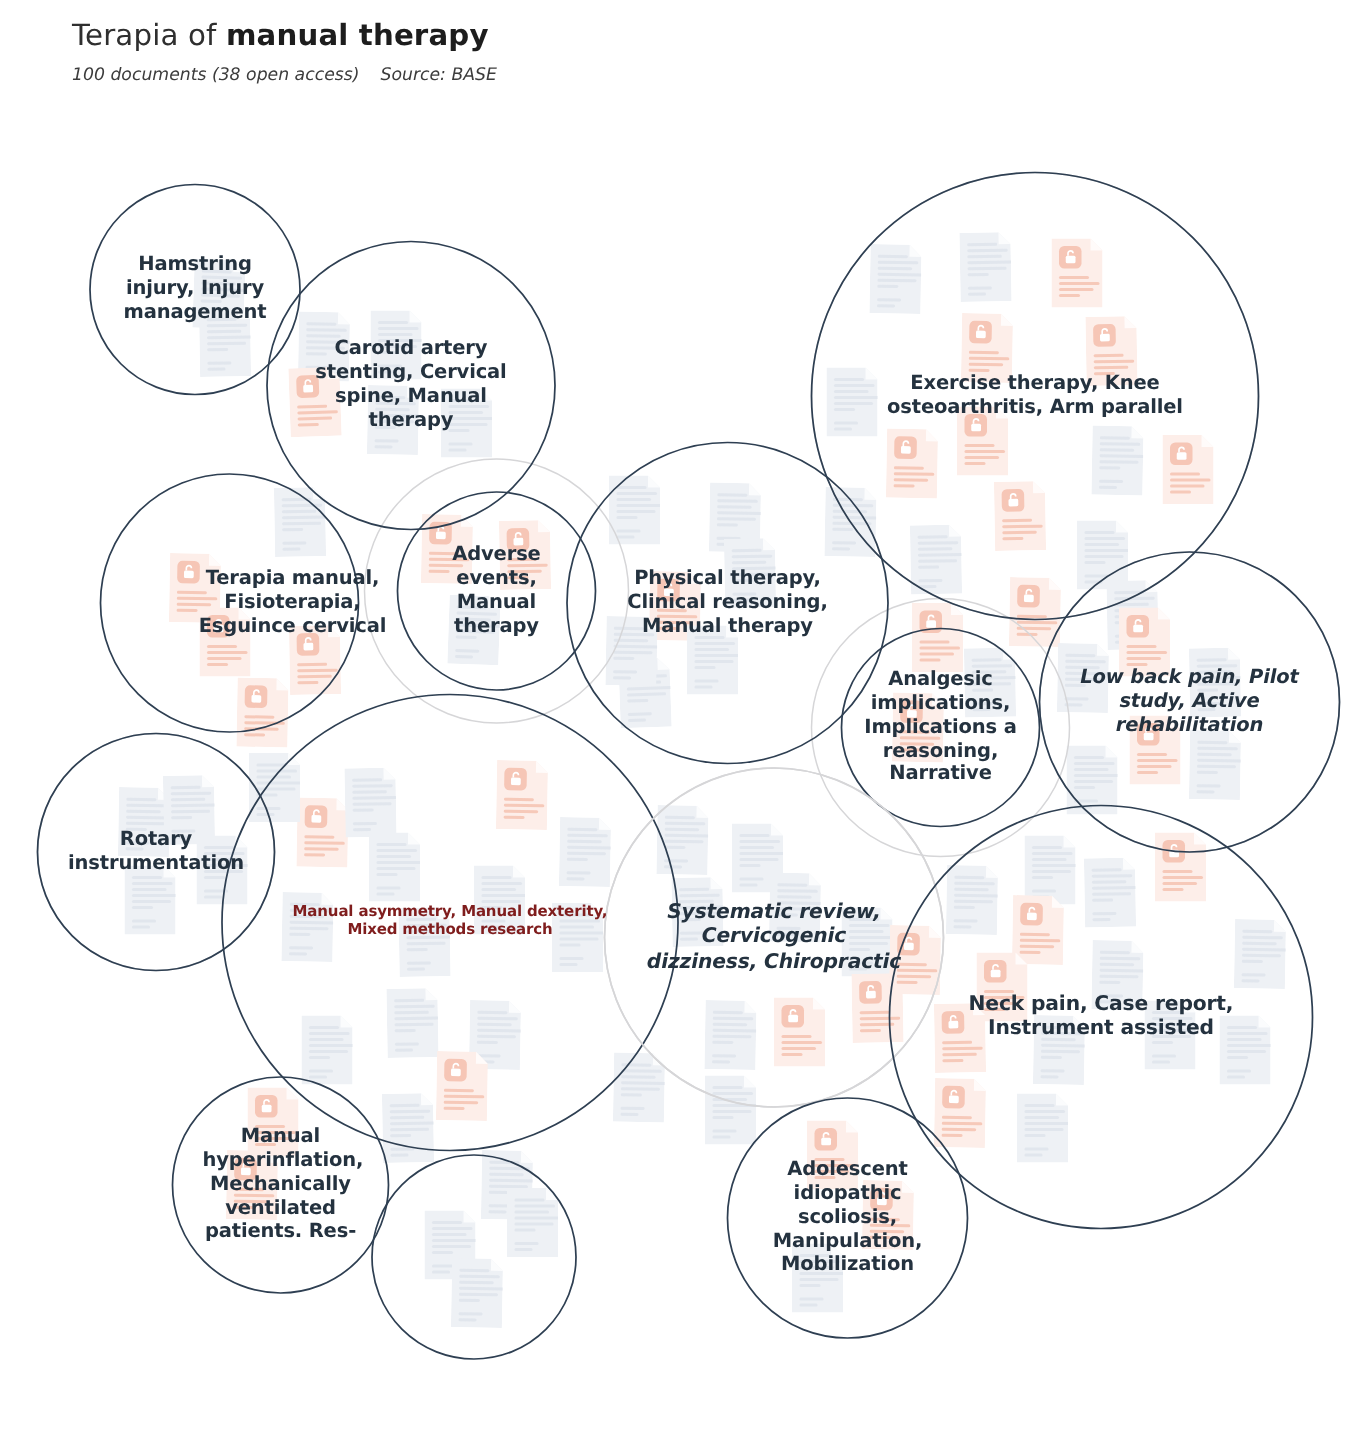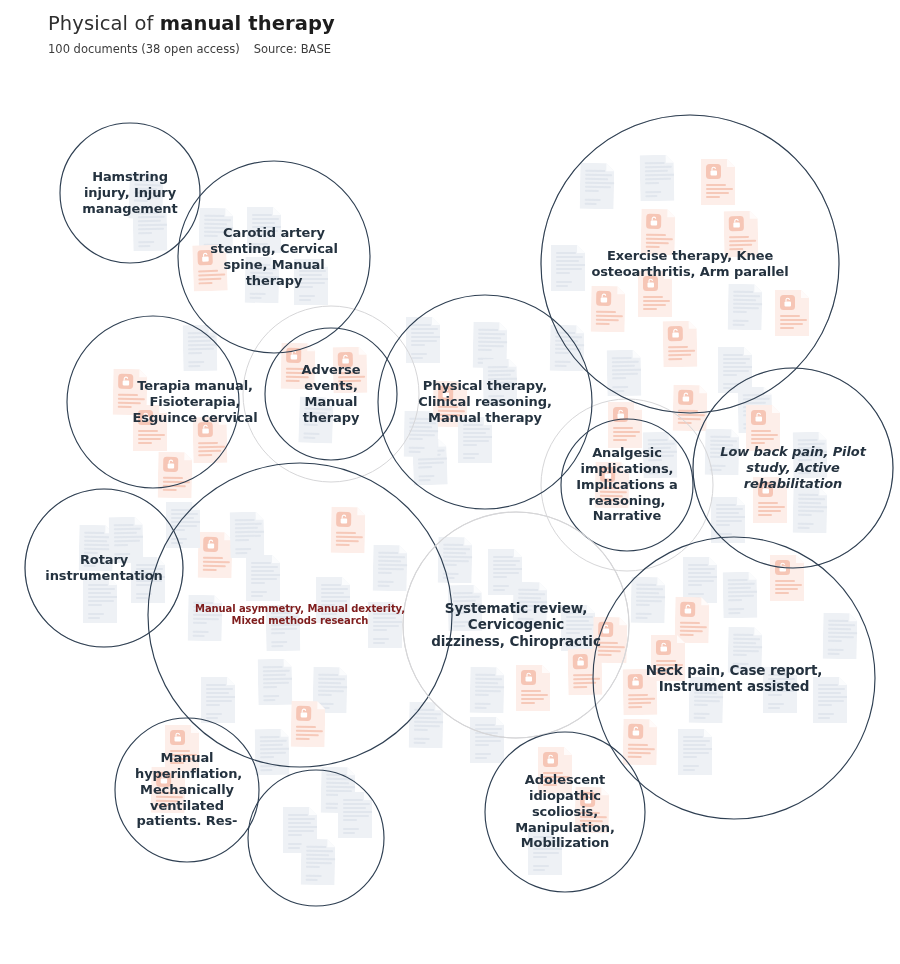--- a/index.html
+++ b/index.html
@@ -4,21 +4,21 @@
 <style>
   html,body{margin:0;padding:0;background:#ffffff;}
   body{
     width:900px;height:964px;position:relative;overflow:hidden;
     font-family:"DejaVu Sans","Liberation Sans",sans-serif;
     -webkit-font-smoothing:antialiased;
   }
   #header{position:absolute;left:48px;top:12px;}
   #title{font-size:19.5px;color:#2f2f2f;font-weight:400;letter-spacing:.1px;line-height:1.25;}
   #title .strong{font-weight:700;color:#1d1d1d;}
-  #subline{margin-top:6px;font-size:11.5px;color:#3c3c3c;white-space:pre;}
+  #subline{margin-top:6px;font-size:11.5px;color:#3c3c3c;white-space:pre;font-style:italic;}
   #subline .sep{display:inline-block;width:14px;}
 
   #canvas{position:absolute;left:0;top:0;width:900px;height:964px;}
   #svg-layer{position:absolute;left:0;top:0;width:900px;height:964px;}
 
   .cluster-label{
     position:absolute;
     text-align:center;
     font-weight:700;
     color:#24323f;
@@ -27,21 +27,21 @@
     transform:translate(-50%,-50%);
     pointer-events:none;
     text-rendering:optimizeLegibility;
   }
   .doc-card{position:absolute;transform-origin:center center;}
 </style>
 </head>
 <body>
 
 <div id="header">
-  <div id="title"><span>Physical of </span><span class="strong">manual therapy</span></div>
+  <div id="title"><span>Terapia of </span><span class="strong">manual therapy</span></div>
   <div id="subline"><span>100 documents (38 open access)</span><span class="sep"></span><span>Source: BASE</span></div>
 </div>
 
 <div id="canvas">
   <div style="position: absolute; left: 0px; top: 0px; width: 900px; height: 964px;">
       <div class="doc-card" style="left: 129px; top: 173px; width: 34px; height: 46px; transform: rotate(2deg);"><svg width="34" height="46" viewBox="0 0 34 46">
           <path d="M0 0 H26 L34 8 V46 H0 Z" fill="#eef1f5"></path>
           <path d="M26 0 L34 8 H26 Z" fill="#ffffff" opacity="0.75"></path>
           <rect x="5" y="7" width="20" height="2" rx="1" fill="#dfe5ec" opacity="0.95"></rect>
           <rect x="5" y="11" width="27" height="2" rx="1" fill="#dfe5ec" opacity="0.95"></rect>
@@ -1302,17 +1302,17 @@
 <div class="cluster-label" style="left: 130px; top: 193px; font-size: 13px; width: 110px; color: rgb(36, 50, 63);">Hamstring injury, Injury management</div>
     <div class="cluster-label" style="left: 274px; top: 257px; font-size: 13px; width: 152px; color: rgb(36, 50, 63);">Carotid artery stenting, Cervical spine, Manual therapy</div>
     <div class="cluster-label" style="left: 153px; top: 402px; font-size: 13px; width: 140px; color: rgb(36, 50, 63); margin-left: 42px;">Terapia manual, Fisioterapia, Esguince cervical</div>
     <div class="cluster-label" style="left: 331px; top: 394px; font-size: 13px; width: 104px; color: rgb(36, 50, 63);">Adverse events, Manual therapy</div>
     <div class="cluster-label" style="left: 485px; top: 402px; font-size: 13px; width: 168px; color: rgb(36, 50, 63);">Physical therapy, Clinical reasoning, Manual therapy</div>
     <div class="cluster-label" style="left: 690px; top: 264px; font-size: 13px; width: 228px; color: rgb(36, 50, 63);">Exercise therapy, Knee osteoarthritis, Arm parallel</div>
     <div class="cluster-label" style="left: 627px; top: 485px; font-size: 13px; width: 104px; color: rgb(36, 50, 63);">Analgesic implications, Implications a reasoning, Narrative</div>
     <div class="cluster-label" style="left: 793px; top: 468px; font-size: 13px; width: 158px; color: rgb(36, 50, 63); font-style: italic;">Low back pain, Pilot study, Active rehabilitation</div>
     <div class="cluster-label" style="left: 104px; top: 568px; font-size: 13px; width: 122px; color: rgb(36, 50, 63);">Rotary instrumentation</div>
     <div class="cluster-label" style="left: 300px; top: 615px; font-size: 10px; width: 226px; color: #7f1d1d;">Manual asymmetry, Manual dexterity, Mixed methods research</div>
-    <div class="cluster-label" style="left: 516px; top: 625px; font-size: 13.5px; width: 170px; color: rgb(36, 50, 63);">Systematic review, Cervicogenic dizziness, Chiropractic</div>
+    <div class="cluster-label" style="left: 516px; top: 625px; font-size: 13.5px; width: 170px; color: rgb(36, 50, 63); font-style: italic;">Systematic review, Cervicogenic dizziness, Chiropractic</div>
     <div class="cluster-label" style="left: 734px; top: 678px; font-size: 13.5px; width: 206px; color: rgb(36, 50, 63);">Neck pain, Case report, Instrument assisted</div>
     <div class="cluster-label" style="left: 187px; top: 790px; font-size: 13px; width: 104px; color: rgb(36, 50, 63);">Manual hyperinflation, Mechanically ventilated patients. Res-</div>
     <div class="cluster-label" style="left: 565px; top: 812px; font-size: 13px; width: 124px; color: rgb(36, 50, 63);">Adolescent idiopathic scoliosis, Manipulation, Mobilization</div>
   </div>
 
 </body></html>

